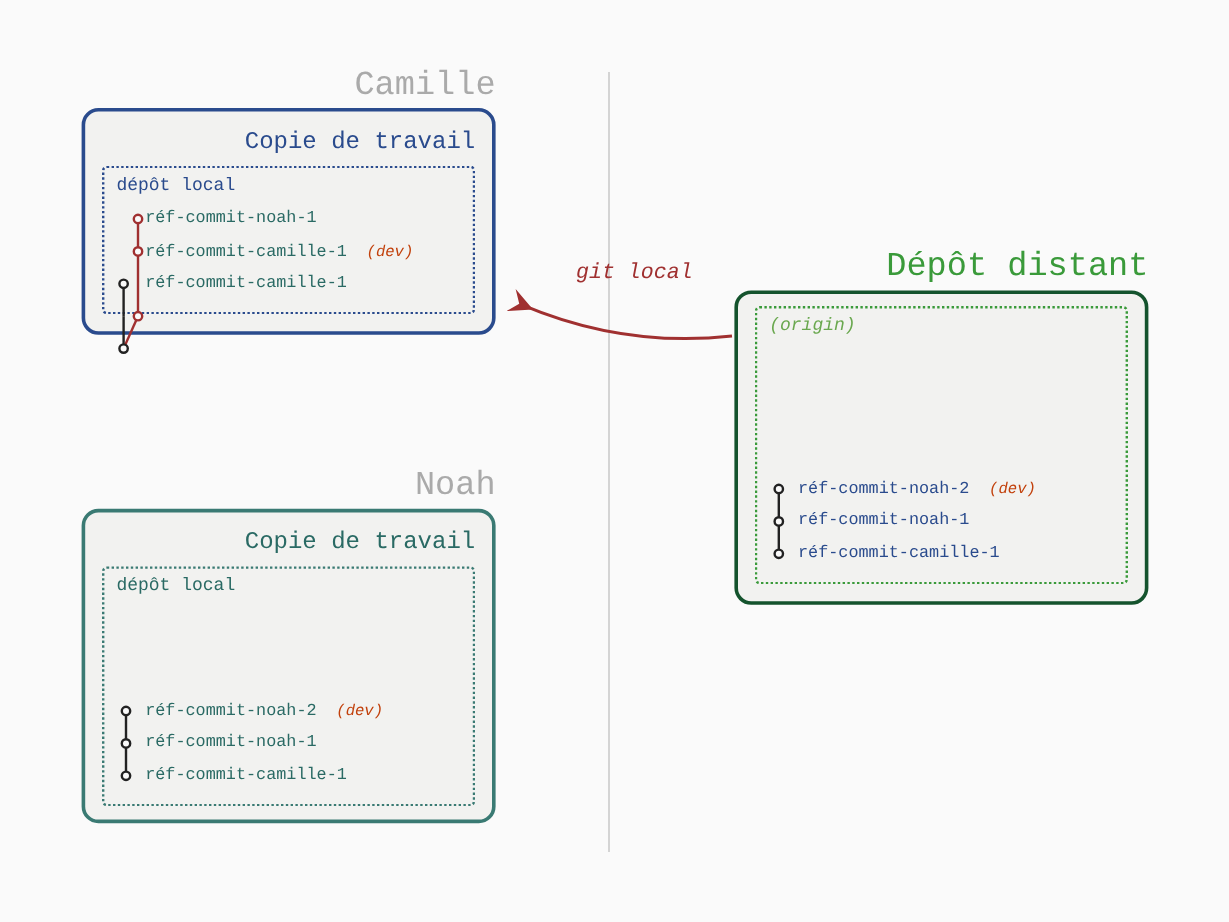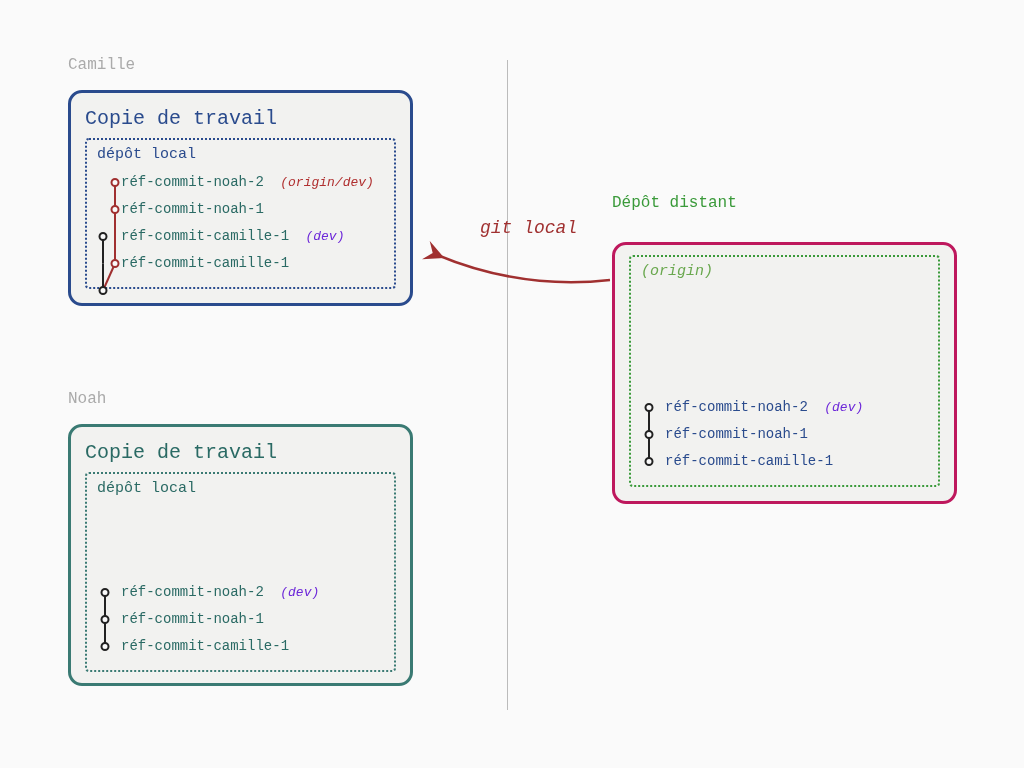--- a/index.html
+++ b/index.html
@@ -6,36 +6,36 @@
   body {
     margin: 0;
     width: 1024px;
     height: 768px;
     background: #fafafa;
     font-family: "Courier New", Courier, monospace;
     position: relative;
     overflow: hidden;
   }
   .section-title {
-    font-size: 16px;
+    font-size: 28px;
     color: #aaa;
-    text-align: left;
+    text-align: right;
     font-family: "Courier New", monospace;
   }
   .panel {
     position: absolute;
     background: #f2f2f0;
     border-radius: 14px;
     padding: 10px 14px 14px 14px;
   }
   .panel.blue { border: 3px solid #2a4b8d; }
   .panel.teal { border: 3px solid #3a7a73; }
-  .panel.green { border: 3px solid #be185d; }
+  .panel.green { border: 3px solid #14532d; }
   .panel-title {
-    text-align: left;
+    text-align: right;
     font-size: 20px;
     margin: 4px 0 8px 0;
   }
   .blue .panel-title { color: #2a4b8d; }
   .teal .panel-title { color: #2a6a64; }
   .inner {
     border: 2px dotted;
     border-radius: 4px;
     padding: 6px 10px 10px 10px;
     min-height: 80px;
@@ -56,21 +56,21 @@
   .rows { flex: 1; }
   .commit-row {
     height: 27px;
     line-height: 27px;
     font-size: 14px;
     white-space: nowrap;
   }
   .commit-row .ref { color: #2a6a64; }
   .commit-row .tag { font-style: italic; margin-left: 8px; font-size: 13px; }
   .tag.red { color: #b03030; }
-  .tag.grey { color: #6d28d9; }
+  .tag.grey { color: #c2410c; }
   .divider {
     position: absolute;
     left: 507px;
     top: 60px;
     width: 0;
     height: 650px;
     border-left: 1.5px solid #bbb;
   }
   .fetch-label {
     position: absolute;
@@ -104,24 +104,20 @@
           <line x1="18" y1="94.5" x2="6" y2="121.5" stroke="#a03030" stroke-width="2"></line>
 
           <circle cx="18" cy="13.5" r="3.5" fill="#fafafa" stroke="#a03030" stroke-width="2"></circle>
           <circle cx="18" cy="40.5" r="3.5" fill="#fafafa" stroke="#a03030" stroke-width="2"></circle>
           <circle cx="6" cy="67.5" r="3.5" fill="#fafafa" stroke="#222" stroke-width="2"></circle>
           <circle cx="18" cy="94.5" r="3.5" fill="#fafafa" stroke="#a03030" stroke-width="2"></circle>
           <circle cx="6" cy="121.5" r="3.5" fill="#fafafa" stroke="#222" stroke-width="2"></circle>
         </svg>
       </div>
       <div class="rows">
-        <div class="commit-row">
-          <span class="ref">réf-commit-noah-2</span>
-          <span class="tag red">(origin/dev)</span>
-        </div>
         <div class="commit-row">
           <span class="ref">réf-commit-noah-1</span>
         </div>
         <div class="commit-row">
           <span class="ref">réf-commit-camille-1</span>
           <span class="tag grey">(dev)</span>
         </div>
         <div class="commit-row">
           <span class="ref">réf-commit-camille-1</span>
         </div>
@@ -155,21 +151,21 @@
           <span class="ref">réf-commit-noah-1</span>
         </div>
         <div class="commit-row">
           <span class="ref">réf-commit-camille-1</span>
         </div>
       </div>
     </div>
   </div>
 </div>
 
-<div class="section-title" style="position:absolute; left:612px; top:194px; width:345px; color:#3a9a3a;">Dépôt distant</div>
+<div class="section-title" style="position:absolute; left:612px; top:207px; width:345px; color:#3a9a3a;">Dépôt distant</div>
 
 <div class="panel green" style="left:612px; top:242px; width:345px; height:262px;">
   <div class="inner" style="height:232px; position:relative;">
     <div class="inner-title">(origin)</div>
     <div class="commit-list" style="position:absolute; bottom:10px; left:10px; right:10px;">
       <div class="graph">
         <svg class="graph-svg" width="24" height="81">
           <line x1="8" y1="13.5" x2="8" y2="40.5" stroke="#222" stroke-width="2"></line>
           <line x1="8" y1="40.5" x2="8" y2="67.5" stroke="#222" stroke-width="2"></line>
           <circle cx="8" cy="13.5" r="3.5" fill="#fafafa" stroke="#222" stroke-width="2"></circle>

